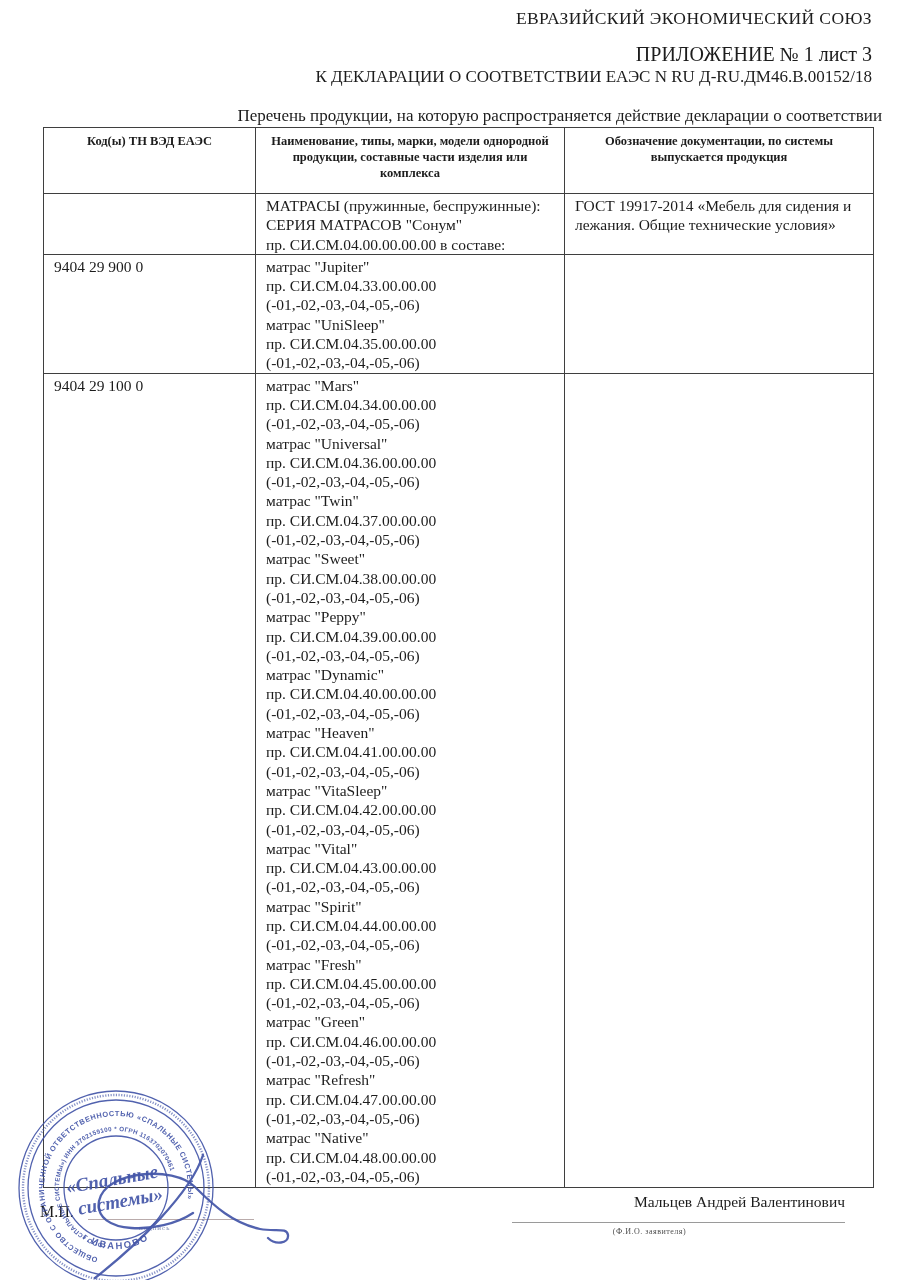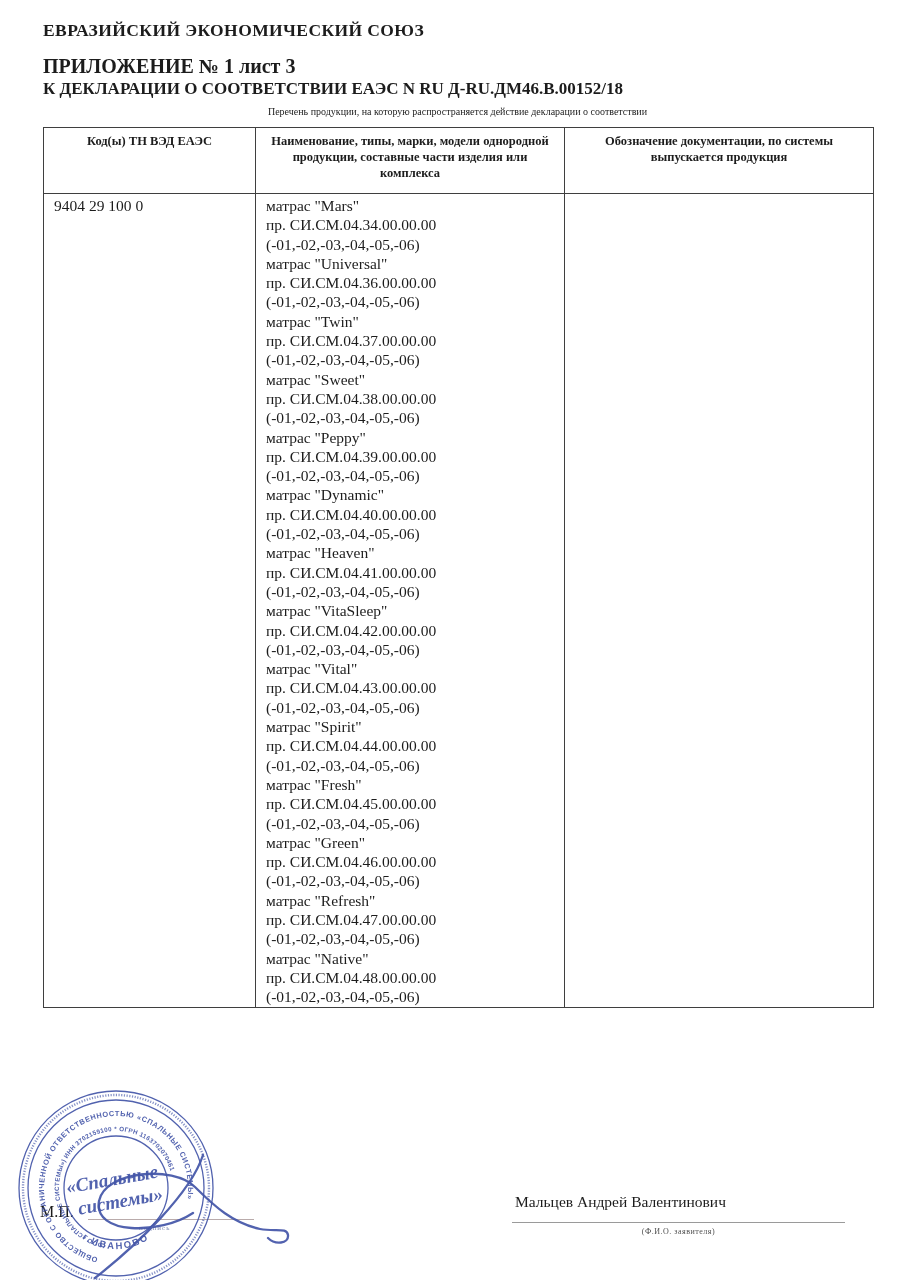--- a/index.html
+++ b/index.html
@@ -1,25 +1,25 @@
 <!DOCTYPE html>
 <html lang="ru" style="--stamp-color: #4355a8;"><head>
 <meta charset="utf-8">
 <style>
   html,body{margin:0;padding:0;}
   body{
     width:900px;height:1280px;position:relative;overflow:hidden;
     background:#ffffff;color:#1c1c1c;
     font-family:"Liberation Serif", serif;
   }
-  .doc-header{position:absolute;top:20px;left:43px;width:829px;text-align:left;font-weight:bold;}
+  .doc-header{position:absolute;top:8px;left:43px;width:829px;text-align:right;font-weight:normal;}
   .doc-header .l1{font-size:17.5px;letter-spacing:.4px;margin-bottom:14px;}
   .doc-header .l2{font-size:20px;margin-bottom:1px;}
   .doc-header .l3{font-size:17px;}
-  .subtitle{position:absolute;top:106px;left:33px;width:849px;text-align:center;font-size:10px;}
+  .subtitle{position:absolute;top:106px;left:33px;width:849px;text-align:right;font-size:17px;}
 
   table.products{
     position:absolute;top:127px;left:43px;width:830px;
     border-collapse:collapse;table-layout:fixed;
   }
   table.products th, table.products td{border:1px solid #3f3f3f;box-sizing:border-box;}
   table.products th{
     font-size:12.5px;font-weight:bold;text-align:center;vertical-align:top;
     padding:5px 12px 12px;line-height:16px;height:58px;
   }
@@ -29,23 +29,23 @@
   }
   td.code-cell{padding-left:6px;}
   tr.row-series td{height:58px;}
   tr.row-9900 td{height:116px;}
   tr.row-9100 td{height:814px;}
 
   .mp-label{position:absolute;left:40px;top:1203px;font-size:16px;z-index:1;}
   .sig-line-left{position:absolute;left:88px;top:1219px;width:166px;height:0;border-top:1px solid #b9abab;z-index:1;}
   .sig-caption{position:absolute;left:139px;top:1224px;font-size:7px;color:#7f8ab0;letter-spacing:1px;z-index:1;}
 
-  .declarant-name{position:absolute;left:515px;top:1193px;width:330px;text-align:left;font-size:15.5px;}
+  .declarant-name{position:absolute;left:515px;top:1193px;width:330px;text-align:right;font-size:15.5px;}
   .fio-line{position:absolute;left:512px;top:1222px;width:333px;height:0;border-top:1px solid #9a9a9a;}
-  .fio-caption{position:absolute;left:512px;top:1227px;width:333px;text-align:center;font-size:8px;color:#4e4e4e;letter-spacing:.5px;}
+  .fio-caption{position:absolute;left:483px;top:1227px;width:333px;text-align:center;font-size:8px;color:#4e4e4e;letter-spacing:.5px;}
 
   .stamp-svg{position:absolute;left:16px;top:1088px;z-index:2;color:var(--stamp-color,#4355a8);opacity:.92;}
   .stamp-svg .ringtext{font-family:"Liberation Sans",sans-serif;font-weight:bold;}
   .stamp-svg .centertext{font-family:"Liberation Serif",serif;font-weight:bold;font-style:italic;}
   .signature-svg{position:absolute;left:75px;top:1135px;z-index:3;color:var(--stamp-color,#4355a8);}
 </style>
 </head>
 <body>
 
 <div class="doc-header">
@@ -60,20 +60,38 @@
   <colgroup>
     <col style="width:212px">
     <col style="width:309px">
     <col style="width:309px">
   </colgroup>
   <tbody>
       <tr>
     <th>Код(ы) ТН ВЭД ЕАЭС</th>
     <th>Наименование, типы, марки, модели однородной продукции, составные части изделия или комплекса</th>
     <th>Обозначение документации, по системы выпускается продукция</th>
+  </tr>
+  <tr class="row-series">
+    <td class="code-cell"></td>
+    <td>МАТРАСЫ (пружинные, беспружинные):
+СЕРИЯ МАТРАСОВ "Сонум"
+пр. СИ.СМ.04.00.00.00.00 в составе:</td>
+    <td>ГОСТ 19917-2014 «Мебель для сидения и
+лежания. Общие технические условия»</td>
+  </tr>
+  <tr class="row-9900">
+    <td class="code-cell">9404 29 900 0</td>
+    <td>матрас "Jupiter"
+пр. СИ.СМ.04.33.00.00.00
+(-01,-02,-03,-04,-05,-06)
+матрас "UniSleep"
+пр. СИ.СМ.04.35.00.00.00
+(-01,-02,-03,-04,-05,-06)</td>
+    <td></td>
   </tr>
   <tr class="row-9100">
     <td class="code-cell">9404 29 100 0</td>
     <td>матрас "Mars"
 пр. СИ.СМ.04.34.00.00.00
 (-01,-02,-03,-04,-05,-06)
 матрас "Universal"
 пр. СИ.СМ.04.36.00.00.00
 (-01,-02,-03,-04,-05,-06)
 матрас "Twin"

